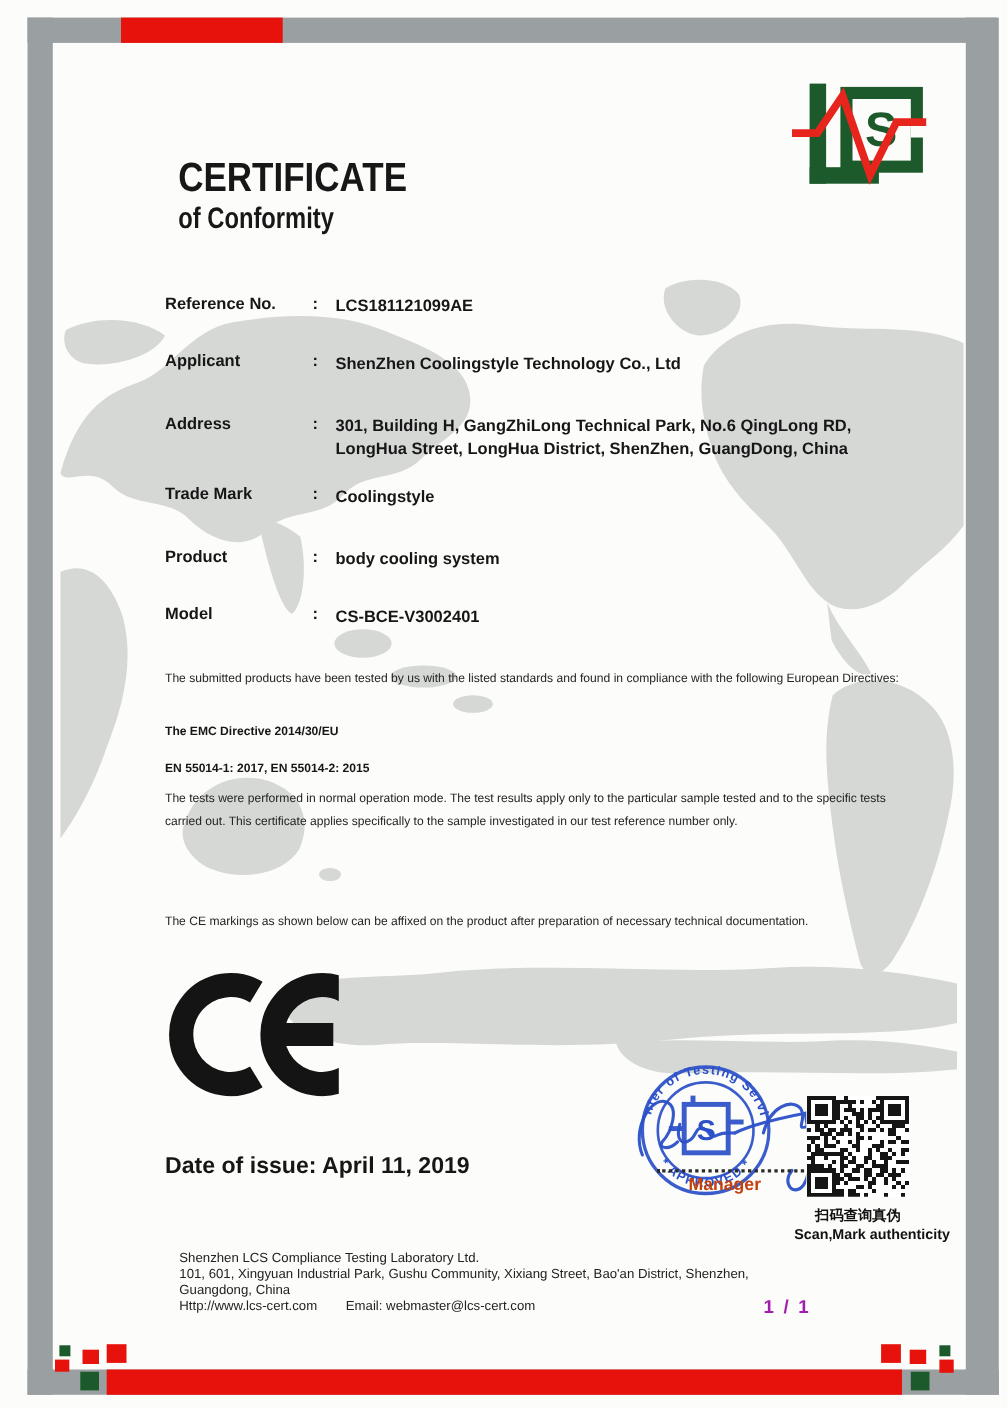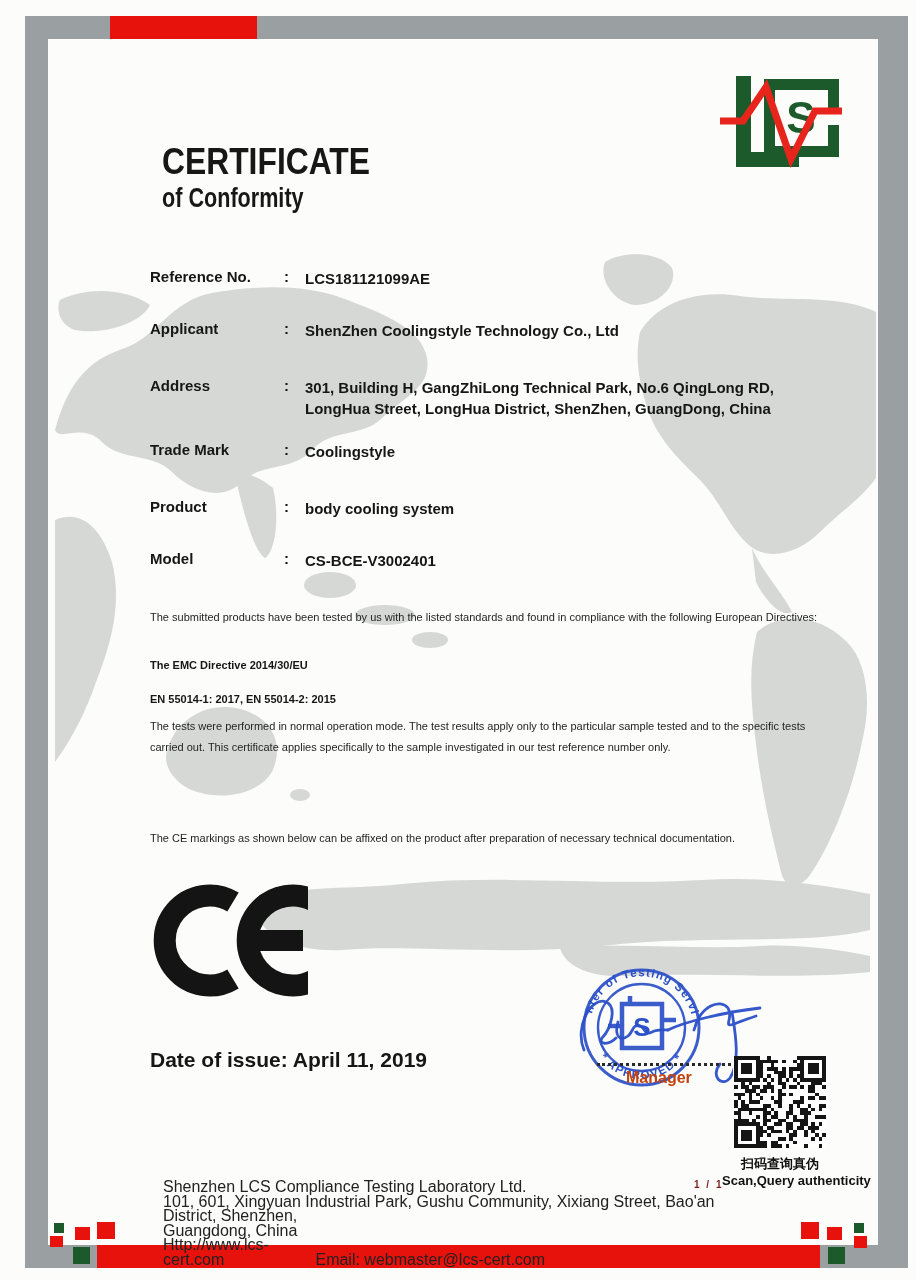--- a/index.html
+++ b/index.html
@@ -38,28 +38,28 @@
   .p1{top:607px;} .pemc{top:655px;} .pen{top:689px;} .p2{top:716px;} .p3{top:828px;} .p4{top:846px;}
   .date-line{position:absolute;left:150px;top:1048px;font-size:21px;font-weight:bold;color:#161616;z-index:2;}
   
   .ce{position:absolute;left:148px;top:884px;z-index:2;}
   
   .stamp{position:absolute;left:576px;top:962px;z-index:3;}
   .signature{position:absolute;left:568px;top:978px;z-index:4;}
   .dotted-line{position:absolute;left:597px;top:1063px;width:152px;border-top:3px dotted #2a2a2a;z-index:5;}
   .manager{position:absolute;left:626px;top:1069px;font-size:16px;font-weight:600;color:#c2410c;z-index:5;}
   
-  .qr-wrap{position:absolute;left:730px;top:1056px;width:100px;z-index:6;text-align:center;}
+  .qr-wrap{position:absolute;left:730px;top:996px;width:100px;z-index:6;text-align:center;}
   .qr-box{width:94px;height:92px;margin:0 auto;background:#fff;}
   .qr-caption-cn{font-size:13px;font-weight:bold;color:#111;margin-top:3px;white-space:nowrap;}
   .qr-caption-en{font-size:13px;font-weight:bold;color:#111;white-space:nowrap;margin-left:-8px;}
   
-  .footer{position:absolute;left:163px;top:1180px;font-size:16px;line-height:14.5px;color:#222;z-index:2;width:560px;}
+  .footer{position:absolute;left:163px;top:1136px;font-size:12px;line-height:14.5px;color:#222;z-index:2;width:560px;}
   .footer .cols span.c1{display:inline-block;width:148px;}
-  .page-num{position:absolute;left:694px;top:1179px;font-size:10px;font-weight:bold;color:#7f1d1d;z-index:2;letter-spacing:2px;}
+  .page-num{position:absolute;left:694px;top:1179px;font-size:17px;font-weight:bold;color:#a21caf;z-index:2;letter-spacing:2px;}
 </style>
 </head>
 <body>
 
 <div class="page">
 
   <svg class="watermark" viewBox="48 39 830 1206" preserveAspectRatio="none">
     <g fill="#d5d8d5" stroke="none">
 
       <path d="M55,430 C70,375 95,358 125,348 C155,338 172,300 212,293 C252,286 302,283 342,298 C382,313 422,328 427,358 C432,388 402,398 382,418 C362,438 332,428 312,450 C292,472 262,462 242,482 C222,502 192,492 172,472 C152,452 122,462 102,442 C82,422 60,442 55,430 Z"></path>
@@ -511,21 +511,21 @@
           <rect x="8" y="24" width="1" height="1"></rect>
           <rect x="10" y="24" width="1" height="1"></rect>
           <rect x="11" y="24" width="1" height="1"></rect>
           <rect x="12" y="24" width="1" height="1"></rect>
           <rect x="14" y="24" width="1" height="1"></rect>
           <rect x="19" y="24" width="1" height="1"></rect>
           <rect x="23" y="24" width="1" height="1"></rect>
         </g>
     </svg>
     <div class="qr-caption-cn">扫码查询真伪</div>
-    <div class="qr-caption-en">Scan,Query authenticity</div>
+    <div class="qr-caption-en">Scan,Mark authenticity</div>
   </div>
 
   <div class="footer">
     <div>Shenzhen LCS Compliance Testing Laboratory Ltd.</div>
     <div>101, 601, Xingyuan Industrial Park, Gushu Community, Xixiang Street, Bao'an District, Shenzhen,</div>
     <div>Guangdong, China</div>
     <div class="cols">
       <span class="c1">Http://www.lcs-cert.com</span>
       <span>Email: webmaster@lcs-cert.com</span>
     </div>

